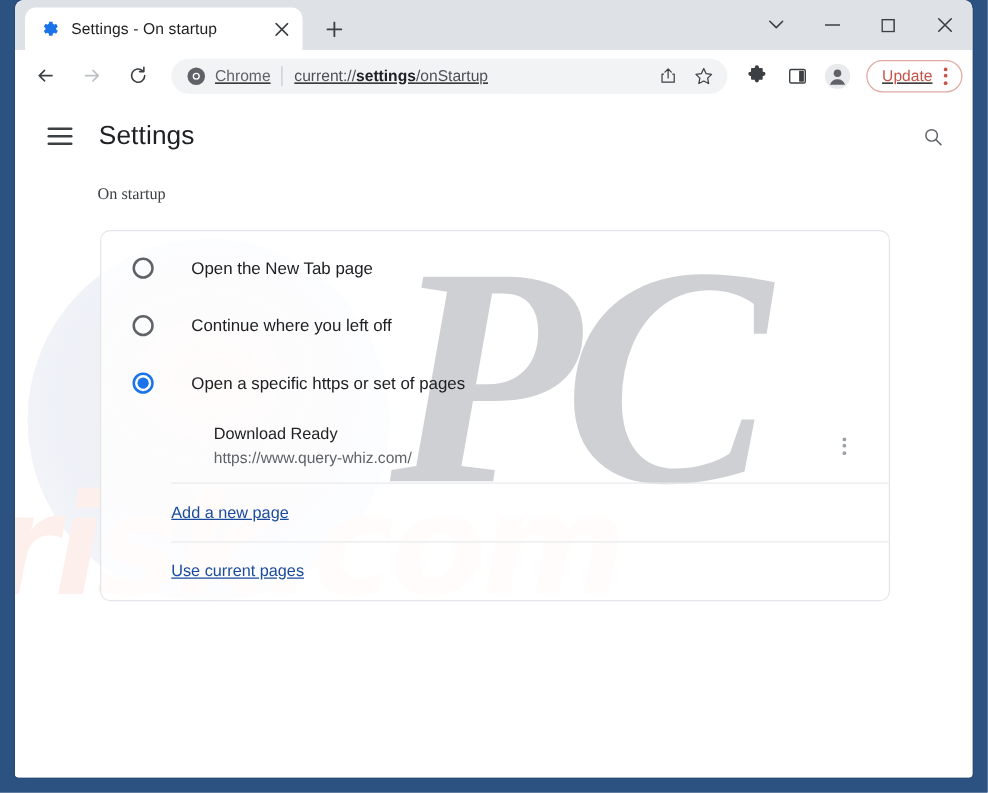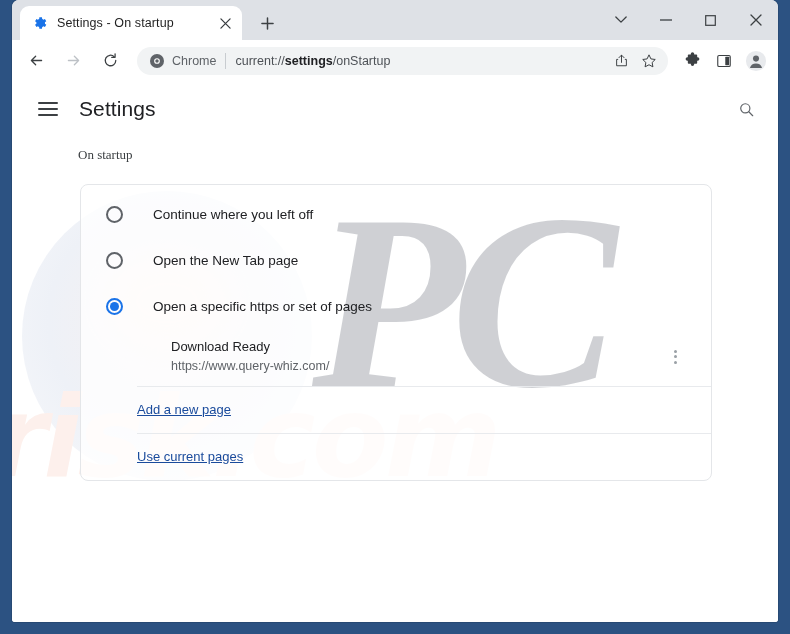--- a/index.html
+++ b/index.html
@@ -73,20 +73,21 @@
   }
 
   
   .toolbar {
     height: 41px;
     background: #ffffff;
     display: flex;
     align-items: center;
     padding: 0 8px 0 6px;
     gap: 1px;
+    text-decoration: underline;
   }
   .navbtn {
     width: 30px; height: 30px;
     display: flex; align-items: center; justify-content: center;
     border-radius: 50%;
     flex: 0 0 30px;
     margin: 0 3px;
   }
   .omnibox {
     flex: 1 1 auto;
@@ -397,20 +398,28 @@
       </svg>
     </div>
     <div class="tbtn">
       <svg width="22" height="22" viewBox="0 0 24 24">
         <circle cx="12" cy="12" r="11" fill="#e8eaed"></circle>
         <circle cx="12" cy="9.4" r="3.3" fill="#5f6368"></circle>
         <path d="M5.4 19.5a6.9 6.9 0 0 1 13.2 0z" fill="#5f6368"></path>
       </svg>
     </div>
 
+    <div class="update-btn">
+      <span class="update-label">Update</span>
+      <span style="display:flex;flex-direction:column;gap:2.5px;align-items:center;padding:0 5px;">
+        <i style="display:block;width:3px;height:3px;border-radius:50%;background:#c5544a;"></i>
+        <i style="display:block;width:3px;height:3px;border-radius:50%;background:#c5544a;"></i>
+        <i style="display:block;width:3px;height:3px;border-radius:50%;background:#c5544a;"></i>
+      </span>
+    </div>
   </div>
 
   <div class="page">
 
     <div class="watermark wm-circle"></div>
     <div class="watermark wm-blob"></div>
     <div class="watermark wm-pc">PC</div>
     <div class="watermark wm-risk">risk.com</div>
 
     <div class="settings-header">
@@ -428,26 +437,26 @@
         </svg>
       </span>
     </div>
 
     <div class="section-label">On startup</div>
 
     <div class="card">
 
       <div class="radio-row">
         <span class="radio"></span>
-        <span class="radio-label">Continue where you left off</span>
+        <span class="radio-label">Open the New Tab page</span>
       </div>
 
       <div class="radio-row">
         <span class="radio"></span>
-        <span class="radio-label">Open the New Tab page</span>
+        <span class="radio-label">Continue where you left off</span>
       </div>
 
       <div class="radio-row">
         <span class="radio checked"></span>
         <span class="radio-label">Open a specific https or set of pages</span>
       </div>
 
       <div class="page-entry">
         <span class="page-entry-text">
           <div class="page-entry-title">Download Ready</div>

